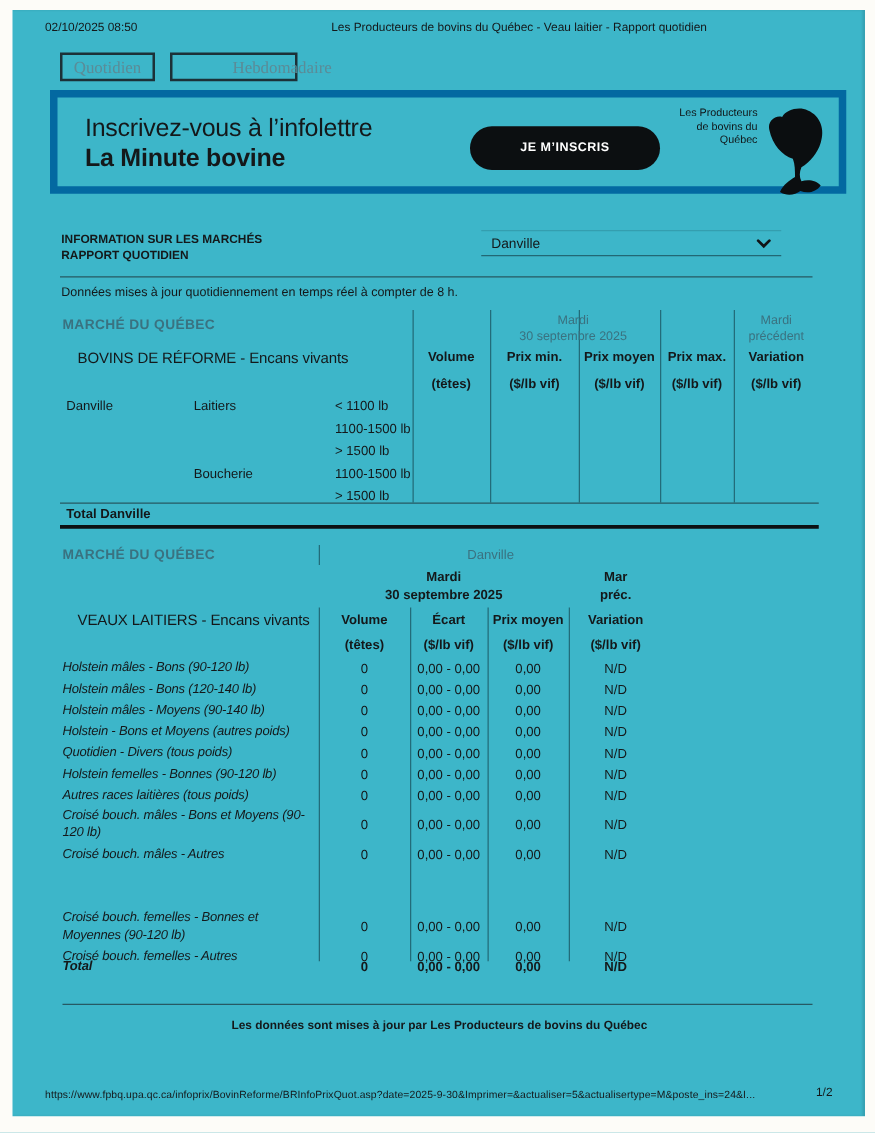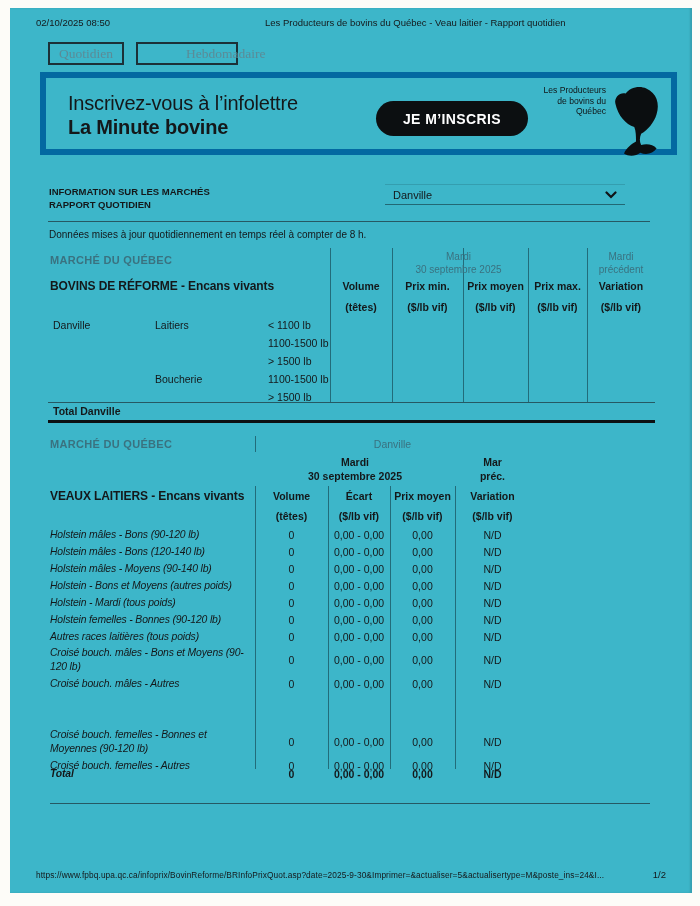--- a/index.html
+++ b/index.html
@@ -19,21 +19,21 @@
        padding:0;cursor:pointer;}
   .tab.q{left:38px;width:76px;}
   .tab.h{left:126px;width:102px;padding-left:48px;}
 
   
   .banner{position:absolute;left:30px;top:64px;width:637px;height:83px;border:6px solid #0369a1;box-sizing:border-box;}
   .banner-text{position:absolute;left:22px;top:13px;line-height:1.22;letter-spacing:-.2px;}
   .banner-text .b1{font-size:20px;font-weight:400;}
   .banner-text .b2{font-size:20px;font-weight:700;}
   .cta{position:absolute;left:330px;top:23px;width:152px;height:35px;background:#0c0f11;color:#fff;border:none;
-       border-radius:18px;font-family:"Liberation Sans",sans-serif;font-weight:700;font-size:14px;letter-spacing:.4px;cursor:pointer;}
+       border-radius:18px;font-family:"Liberation Sans",sans-serif;font-weight:700;font-size:10px;letter-spacing:.4px;cursor:pointer;}
   .logo{position:absolute;right:10px;top:7px;display:flex;align-items:flex-start;gap:5px;}
   .logo-lines{text-align:right;font-size:8.6px;line-height:1.25;color:#101517;}
   .logo-mark{display:block;}
 
   
   .content{position:absolute;left:38px;top:170px;width:607px;height:680px;}
   .abs{position:absolute;}
   .muted{color:#3a7280;}
   .hline{position:absolute;height:1px;background:#265963;}
   .vl{position:absolute;width:1px;background:rgba(13,48,56,.55);}
@@ -41,21 +41,21 @@
   .info-title{left:1px;top:8px;font-size:9.5px;font-weight:700;line-height:1.35;}
   .dropdown{left:337px;top:6px;width:240px;height:21px;display:flex;align-items:center;justify-content:space-between;
             padding:0 8px;box-sizing:border-box;border-top:1px solid rgba(16,50,58,.18);border-bottom:1px solid rgba(13,42,48,.55);
             font-size:11px;cursor:pointer;}
   .note{left:1px;top:51px;font-size:10px;}
 
   
   .t1{left:0;top:70px;width:607px;height:176px;}
   .sec-label{font-size:11px;font-weight:700;letter-spacing:.3px;}
   .ghead{text-align:center;font-size:10px;line-height:1.3;}
-  .tbl-title{font-size:12px;font-weight:700;letter-spacing:-.1px;}
+  .tbl-title{font-size:12px;font-weight:400;letter-spacing:-.1px;margin-left:12px;}
   .colh{position:absolute;text-align:center;font-weight:700;font-size:10.5px;}
   .colu{position:absolute;text-align:center;font-weight:700;font-size:10.5px;}
   .t1row{display:grid;grid-template-columns:102px 113px 392px;height:18px;align-items:center;font-size:10.5px;}
   .t1row span{padding-left:5px;}
   .t1-total{font-weight:700;font-size:10.5px;padding-left:5px;}
   .thick{position:absolute;height:3px;background:#0c1113;}
 
   
   .t2{left:0;top:258px;width:607px;height:340px;}
   .t2row{display:grid;grid-template-columns:207px 73px 62px 65px 75px;align-items:center;min-height:17px;}
@@ -229,21 +229,21 @@
             <span class="val">N/D</span>
           </div>
           <div class="t2row">
             <span class="lbl">Holstein - Bons et Moyens (autres poids)</span>
             <span class="val">0</span>
             <span class="val">0,00 - 0,00</span>
             <span class="val">0,00</span>
             <span class="val">N/D</span>
           </div>
           <div class="t2row">
-            <span class="lbl">Holstein - Mardi (tous poids)</span>
+            <span class="lbl">Quotidien - Divers (tous poids)</span>
             <span class="val">0</span>
             <span class="val">0,00 - 0,00</span>
             <span class="val">0,00</span>
             <span class="val">N/D</span>
           </div>
           <div class="t2row">
             <span class="lbl">Holstein femelles - Bonnes (90-120 lb)</span>
             <span class="val">0</span>
             <span class="val">0,00 - 0,00</span>
             <span class="val">0,00</span>
@@ -289,18 +289,19 @@
         <div class="abs t2row t2total" style="left:0;top:315px;width:482px;">
           <span class="lbl">Total</span>
           <span class="val">0</span>
           <span class="val">0,00 - 0,00</span>
           <span class="val">0,00</span>
           <span class="val">N/D</span>
         </div>
       </div>
 
       <div class="hline" style="left:2px;top:625px;width:600px;"></div>
+      <div class="abs foot-note">Les données sont mises à jour par Les Producteurs de bovins du Québec</div>
     </div>
 
     <div class="print-url">https://www.fpbq.upa.qc.ca/infoprix/BovinReforme/BRInfoPrixQuot.asp?date=2025-9-30&amp;Imprimer=&amp;actualiser=5&amp;actualisertype=M&amp;poste_ins=24&amp;I...</div>
     <div class="print-page">1/2</div>
   </div>
 </div>
 
 </body></html>

